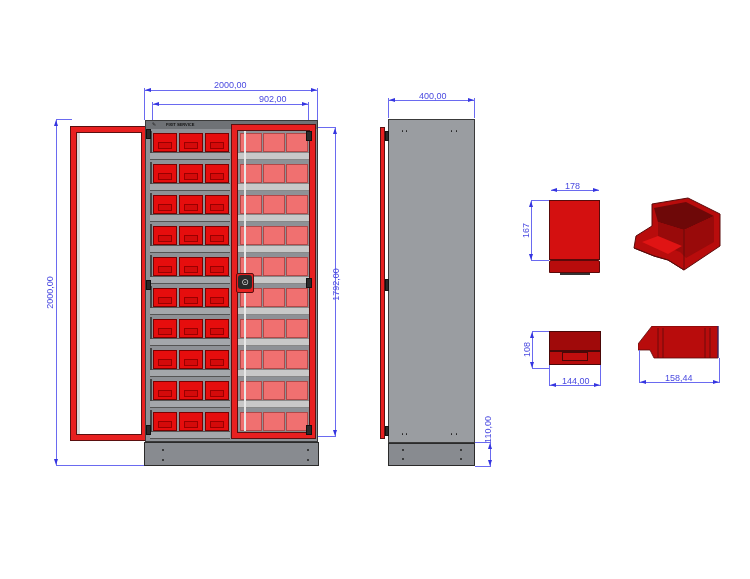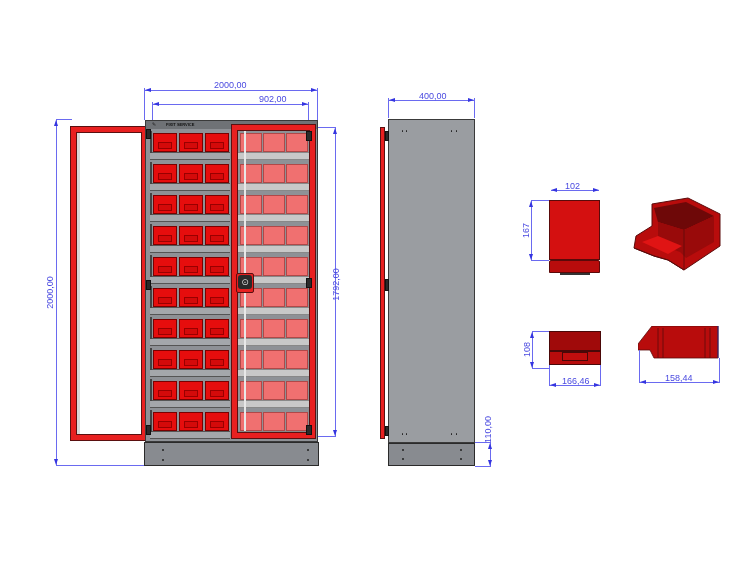--- a/index.html
+++ b/index.html
@@ -227,21 +227,21 @@
 </div>
 
 <div>
 
   <div class="abs" style="left:549px; top:200px; width:51px; height:60px; background:#d41010; border:1px solid #5a0a0a;"></div>
   <div class="abs" style="left:549px; top:260px; width:51px; height:13px; background:#b80c0c; border:1px solid #5a0a0a; border-radius:2px 2px 0 0;"></div>
   <div class="abs" style="left:560px; top:273px; width:30px; height:2px; background:#333;"></div>
   <div class="dline" style="left:551px; top:190px; width:48px; height:1px;"></div>
   <div class="arrow-l" style="left:551px; top:188px;"></div>
   <div class="arrow-r" style="left:593px; top:188px;"></div>
-  <div class="dim-text" style="left:565px; top:182px;">102</div>
+  <div class="dim-text" style="left:565px; top:182px;">178</div>
   <div class="dline" style="left:531px; top:200px; width:1px; height:61px;"></div>
   <div class="dline" style="left:531px; top:200px; width:18px; height:1px;"></div>
   <div class="dline" style="left:531px; top:260px; width:18px; height:1px;"></div>
   <div class="arrow-u" style="left:529px; top:201px;"></div>
   <div class="arrow-d" style="left:529px; top:254px;"></div>
   <div class="dim-text vtext" style="left:519px; top:226px;">167</div>
 
   <svg class="abs" style="left:628px; top:196px;" width="96" height="78" viewBox="0 0 96 78">
     <polygon points="24,8 60,2 92,18 92,50 56,74 40,64 26,60 6,52 8,40 24,30" fill="#b80c0c" stroke="#5a0a0a" stroke-width="1"></polygon>
     <polygon points="26,12 58,6 86,20 56,34 30,26" fill="#6e0808"></polygon>
@@ -259,21 +259,21 @@
   <div class="dline" style="left:532px; top:331px; width:17px; height:1px;"></div>
   <div class="dline" style="left:532px; top:368px; width:17px; height:1px;"></div>
   <div class="arrow-u" style="left:530px; top:332px;"></div>
   <div class="arrow-d" style="left:530px; top:362px;"></div>
   <div class="dim-text vtext" style="left:520px; top:345px;">108</div>
   <div class="dline" style="left:549px; top:385px; width:52px; height:1px;"></div>
   <div class="dline" style="left:549px; top:365px; width:1px; height:21px;"></div>
   <div class="dline" style="left:600px; top:365px; width:1px; height:21px;"></div>
   <div class="arrow-l" style="left:550px; top:383px;"></div>
   <div class="arrow-r" style="left:594px; top:383px;"></div>
-  <div class="dim-text" style="left:562px; top:377px;">166,46</div>
+  <div class="dim-text" style="left:562px; top:377px;">144,00</div>
 
   <svg class="abs" style="left:638px; top:326px;" width="82" height="36" viewBox="0 0 82 36">
     <polygon points="14,0 80,0 80,32 16,32 12,24 0,24 0,18" fill="#b80c0c" stroke="#5a0a0a" stroke-width="0.8"></polygon>
     <line x1="20" y1="2" x2="20" y2="32" stroke="#5a0a0a" stroke-width="0.8"></line>
     <line x1="25" y1="2" x2="25" y2="32" stroke="#5a0a0a" stroke-width="0.8"></line>
     <line x1="67" y1="2" x2="67" y2="32" stroke="#5a0a0a" stroke-width="0.8"></line>
     <line x1="72" y1="2" x2="72" y2="32" stroke="#5a0a0a" stroke-width="0.8"></line>
     <line x1="80" y1="0" x2="80" y2="32" stroke="#2a2a80" stroke-width="1"></line>
   </svg>
   <div class="dline" style="left:639px; top:382px; width:81px; height:1px;"></div>

